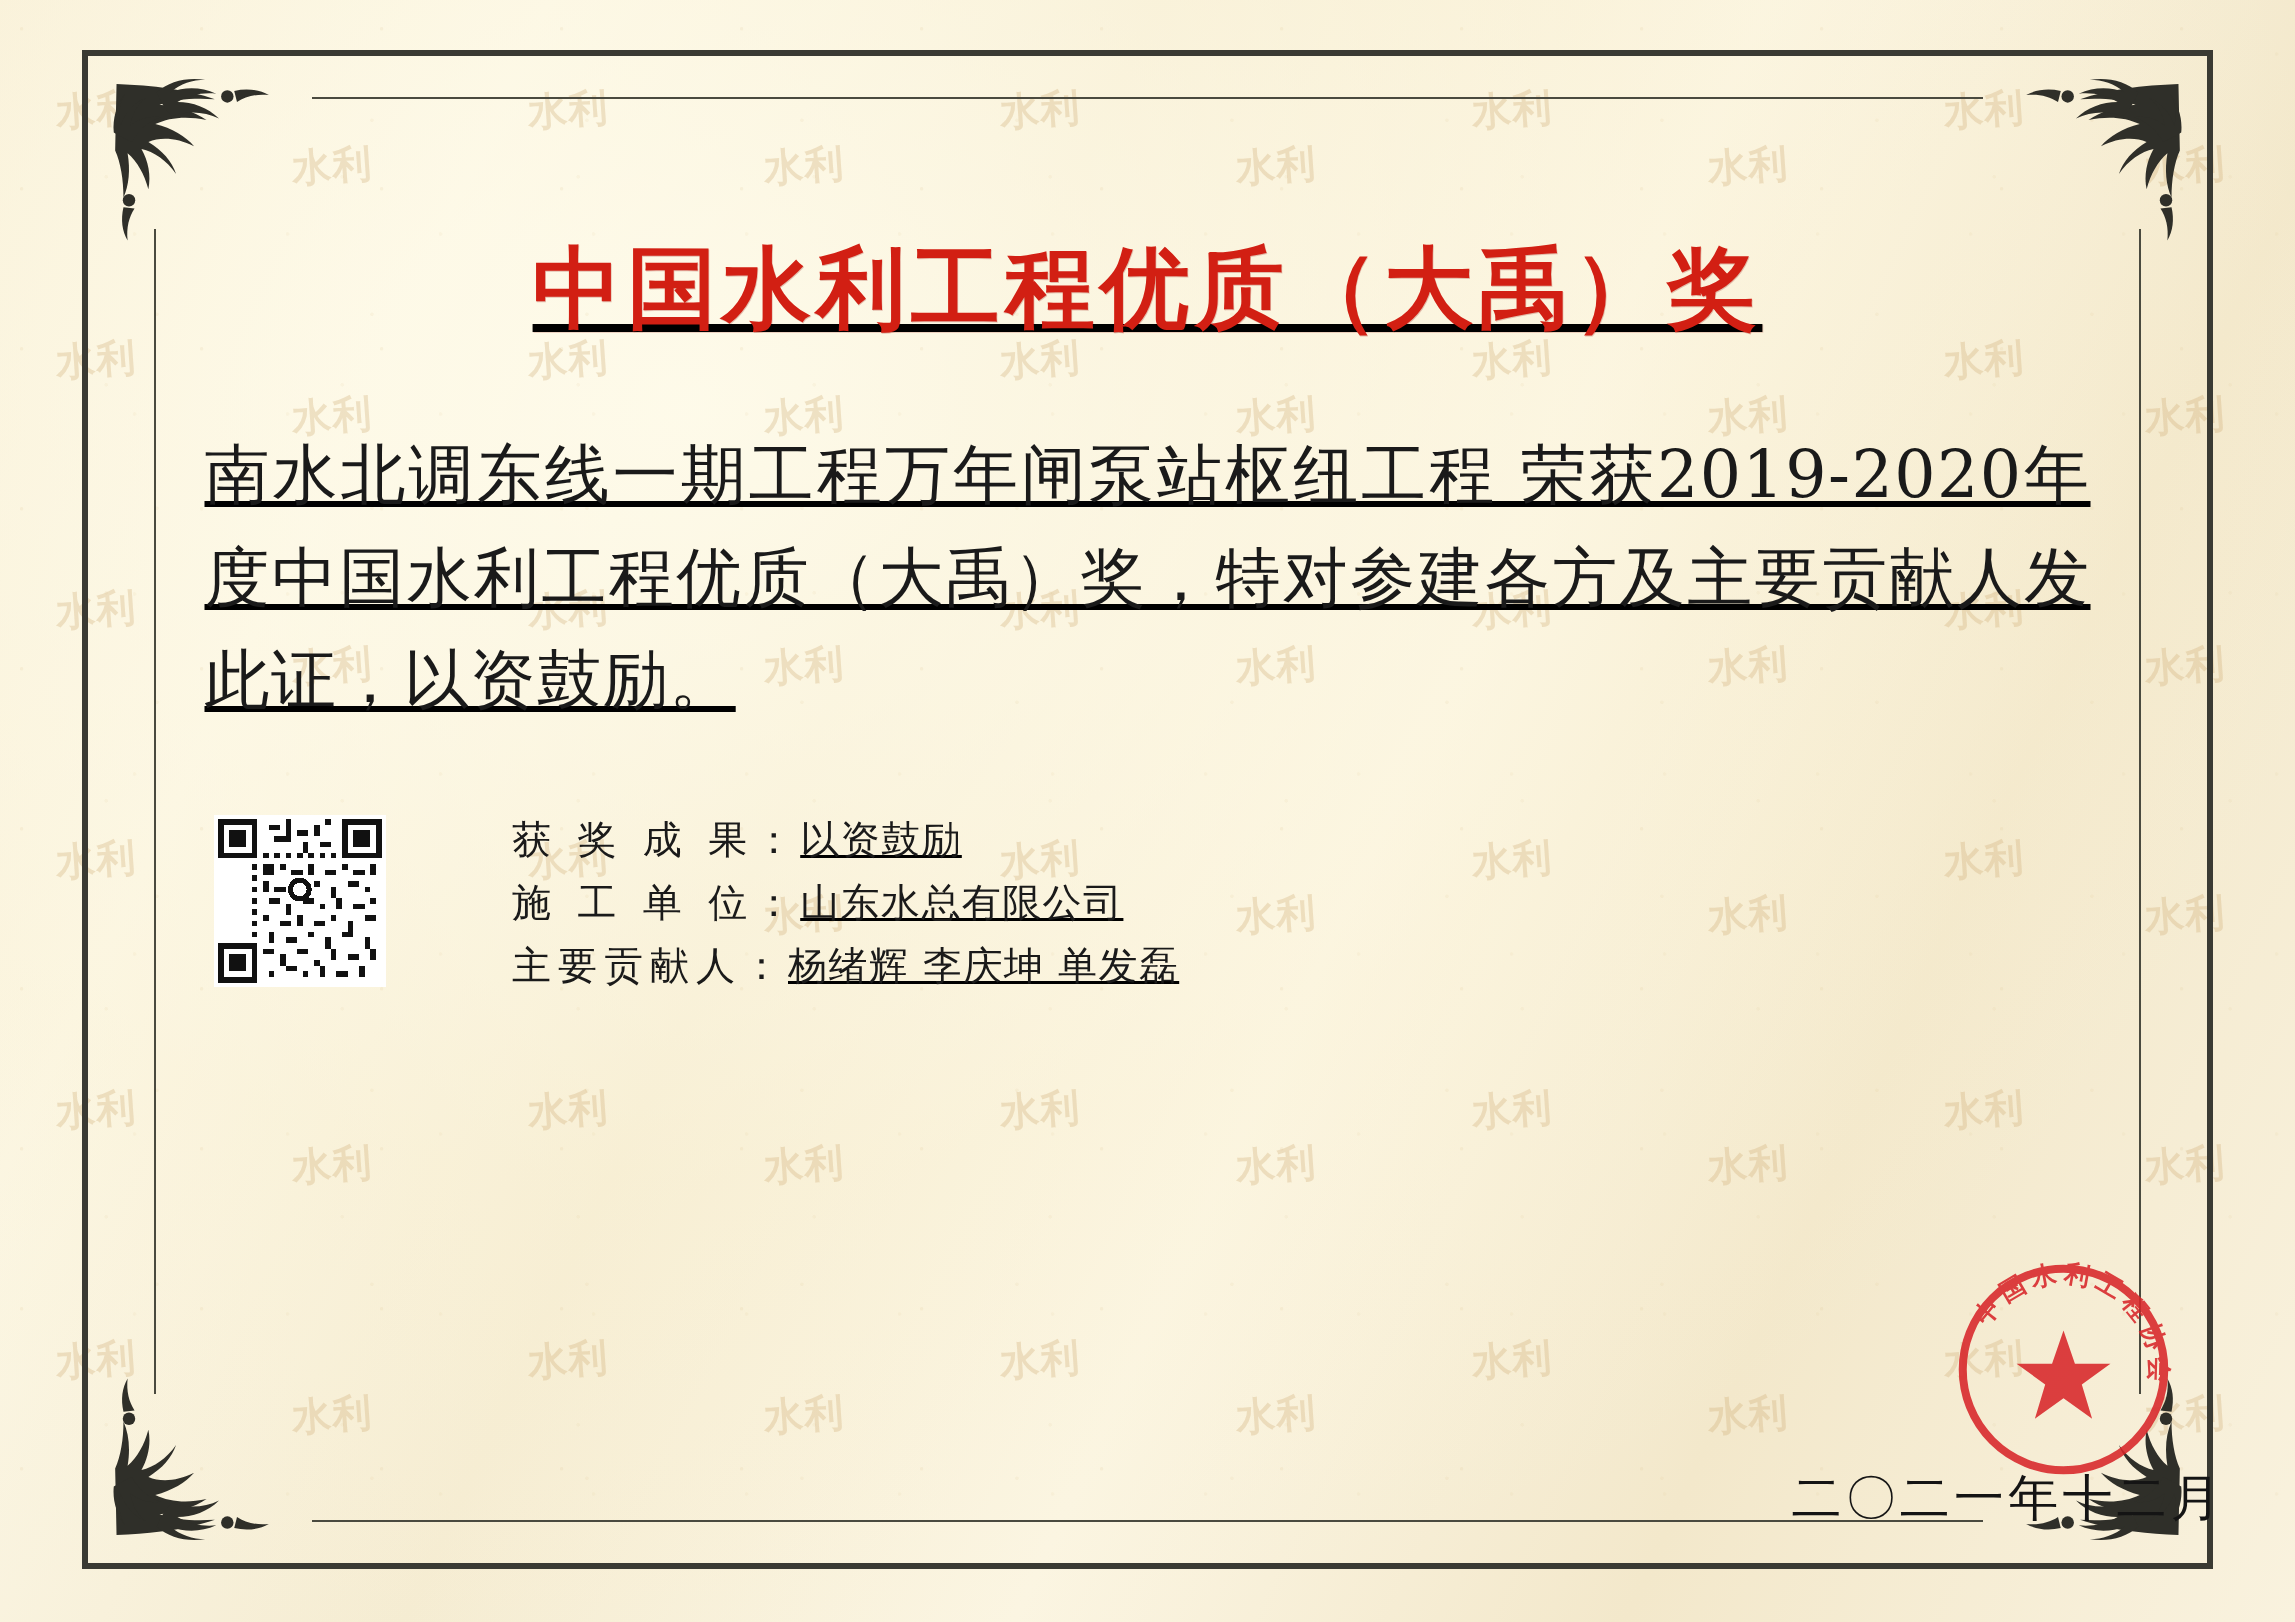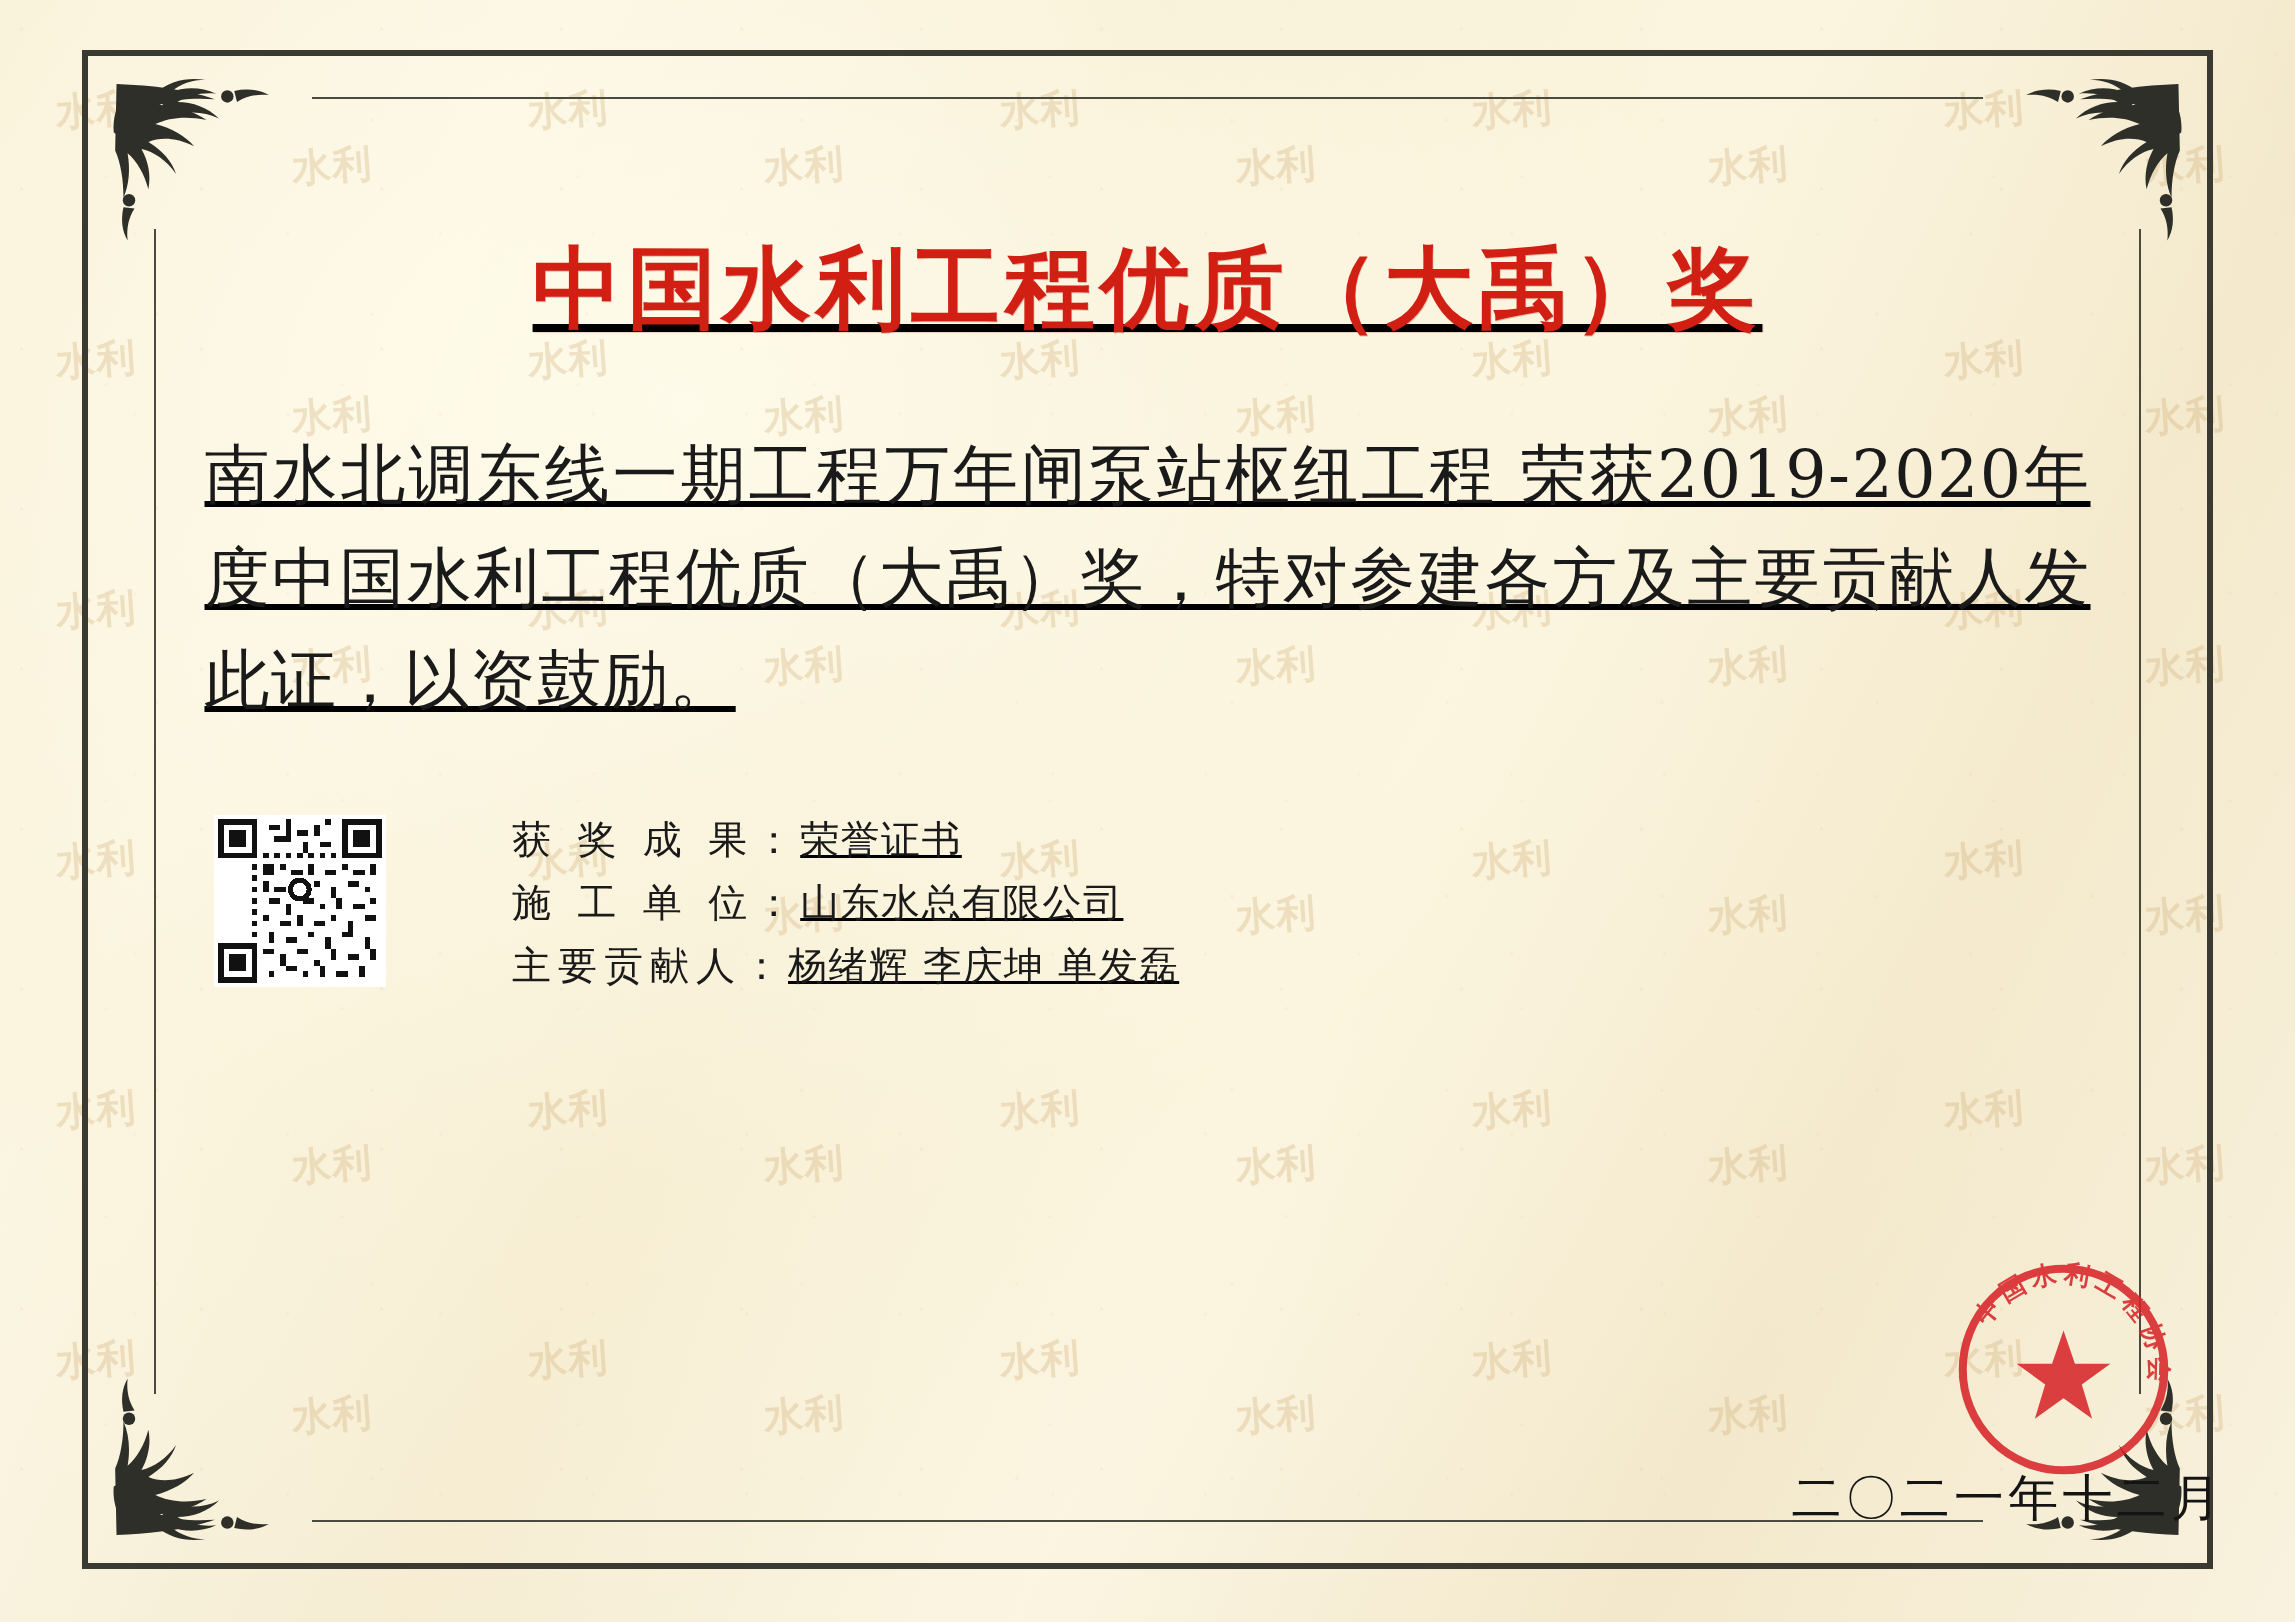--- a/index.html
+++ b/index.html
@@ -432,21 +432,21 @@
               <rect x="25" y="26" width="1" height="2"></rect>
 
             <circle cx="14.5" cy="12.5" r="2.1" fill="#111111"></circle>
           </g>
           <circle cx="14.5" cy="12.5" r="1.2" fill="#ffffff"></circle>
         </svg>
       </div>
 
       <div class="detail-list">
         <div class="detail-line">
-          <span class="detail-label">获 奖 成 果：</span><span class="detail-value">荣誉证书</span>
+          <span class="detail-label">获 奖 成 果：</span><span class="detail-value">以资鼓励</span>
         </div>
         <div class="detail-line">
           <span class="detail-label">施 工 单 位：</span><span class="detail-value">山东水总有限公司</span>
         </div>
         <div class="detail-line">
           <span class="detail-label">主要贡献人：</span><span class="detail-value">杨绪辉 李庆坤 单发磊</span>
         </div>
       </div>
     </div>
   </div>

